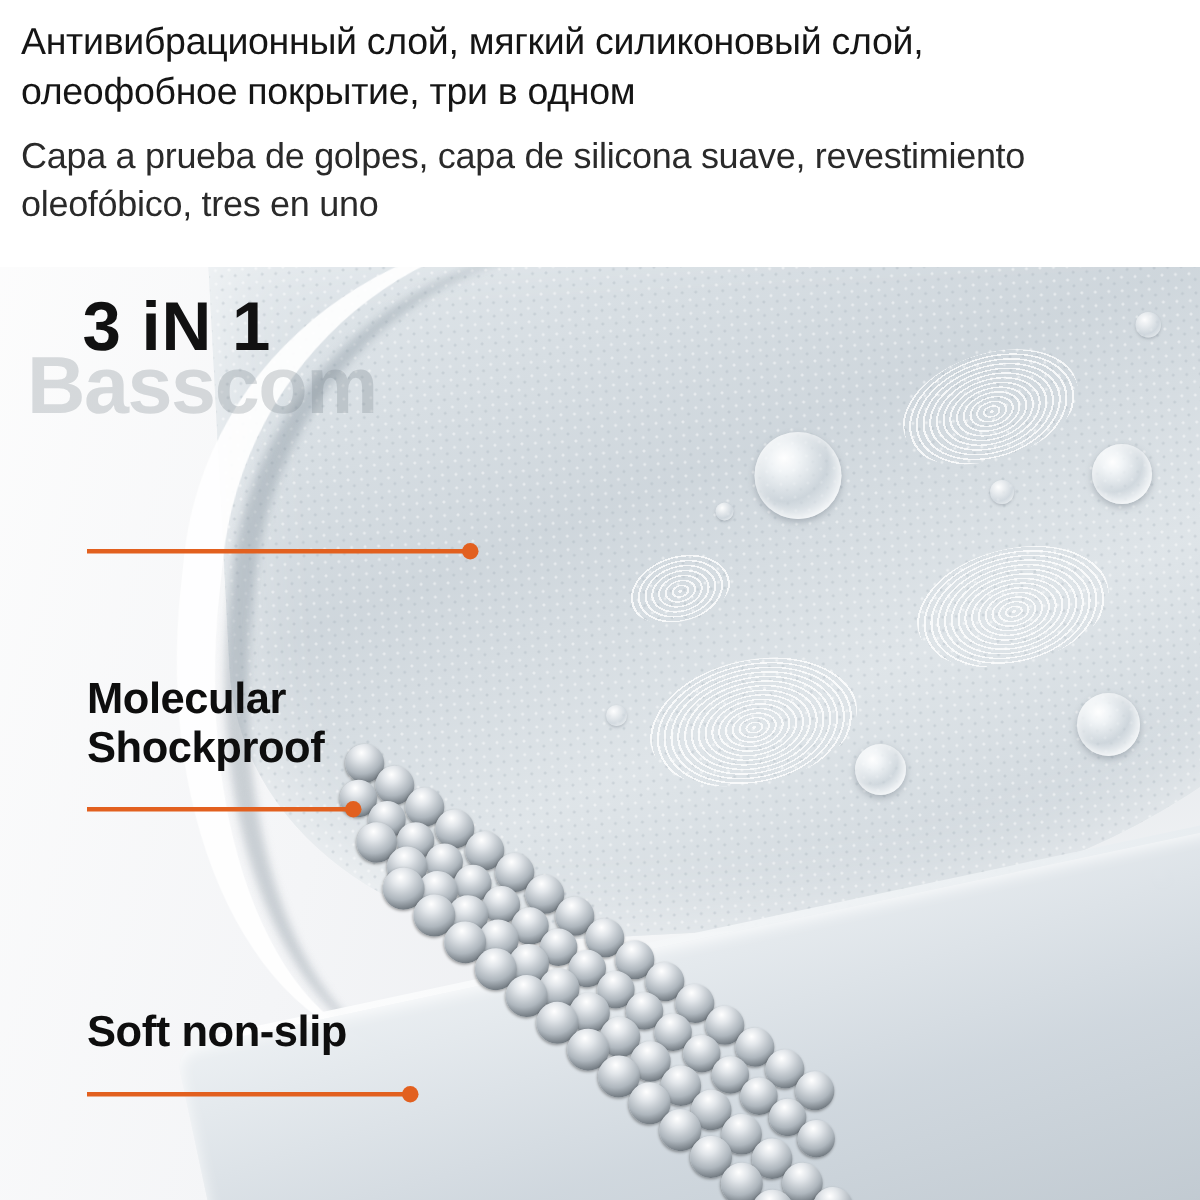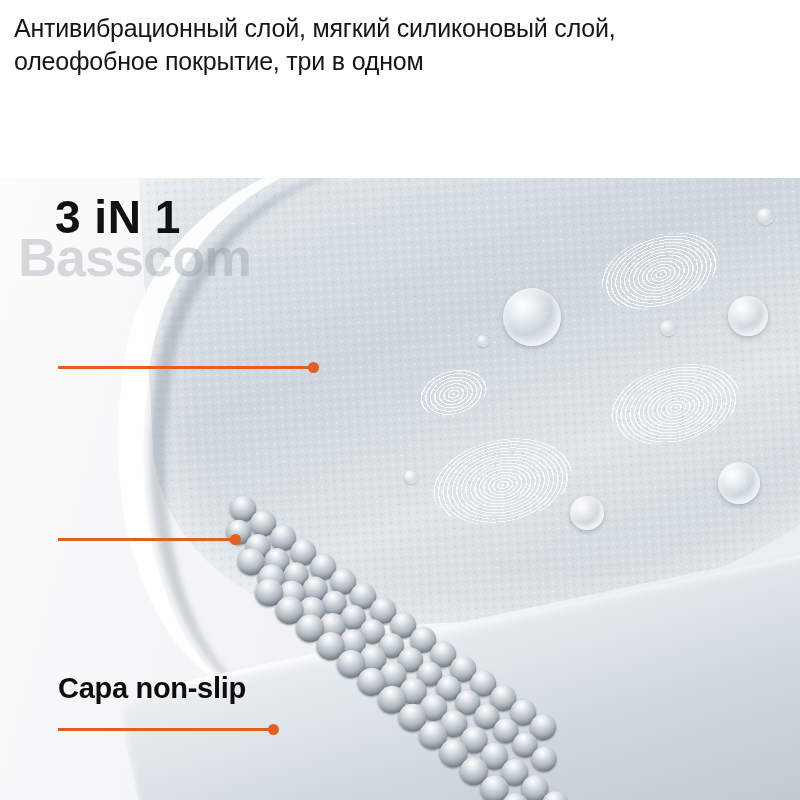--- a/index.html
+++ b/index.html
@@ -238,20 +238,21 @@
   .leader-3 { left: 58px; top: 550px; width: 218px; }
   .leader-3-dot { left: 268px; top: 546px; }
 </style>
 </head>
 <body>
 
 <div id="page">
 
   <div class="top-text">
     <div class="headline-ru">Антивибрационный слой, мягкий силиконовый слой, олеофобное покрытие, три в одном</div>
+    <div class="headline-es">Capa a prueba de golpes, capa de silicona suave, revestimiento oleofóbico, tres en uno</div>
   </div>
 
   <div class="photo">
     <div class="photo-bg"></div>
     <div class="left-wedge"></div>
 
     <div class="glass-sheet"></div>
     <div class="glass-curve-shadow"></div>
     <div class="glass-curve-edge"></div>
 
@@ -348,20 +349,22 @@
       <div class="bead" style="left:312px; top:96px; width:28px; height:28px;"></div>
 
     </div>
 
     <div class="watermark">Basscom</div>
     <div class="badge-3in1">3 iN 1</div>
 
     <div class="leader leader-1"></div>
     <div class="leader-dot leader-1-dot"></div>
 
+    <div class="label label-2">Molecular
+Shockproof</div>
     <div class="leader leader-2"></div>
     <div class="leader-dot leader-2-dot"></div>
 
-    <div class="label label-3">Capa non-slip</div>
+    <div class="label label-3">Soft non-slip</div>
     <div class="leader leader-3"></div>
     <div class="leader-dot leader-3-dot"></div>
   </div>
 </div>
 
 </body></html>

